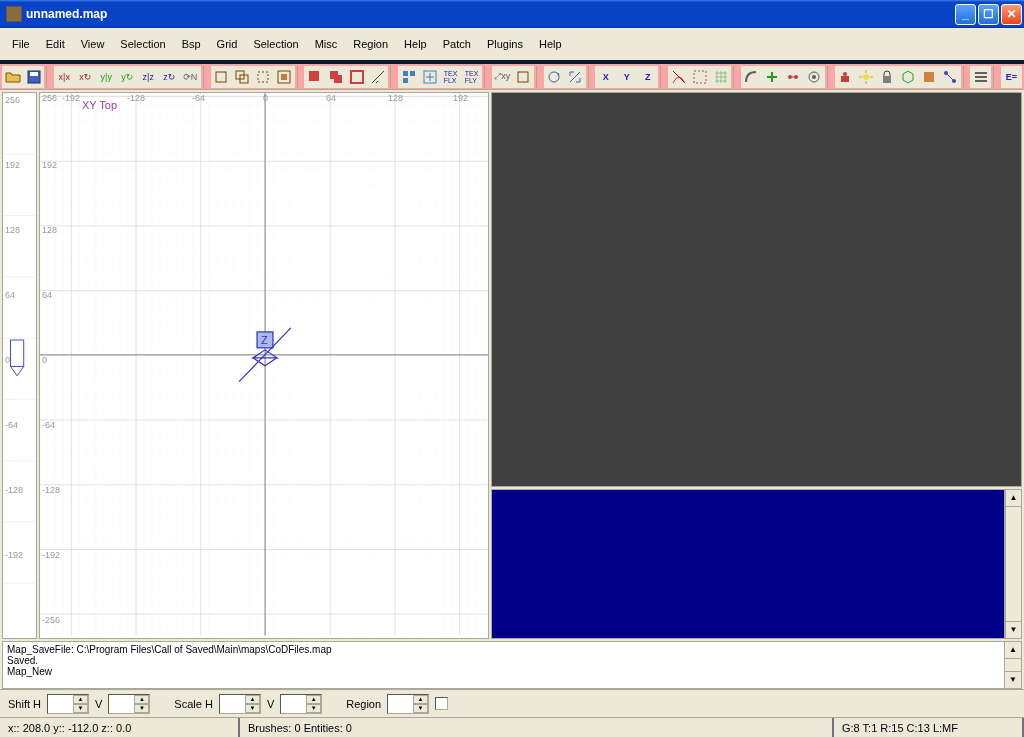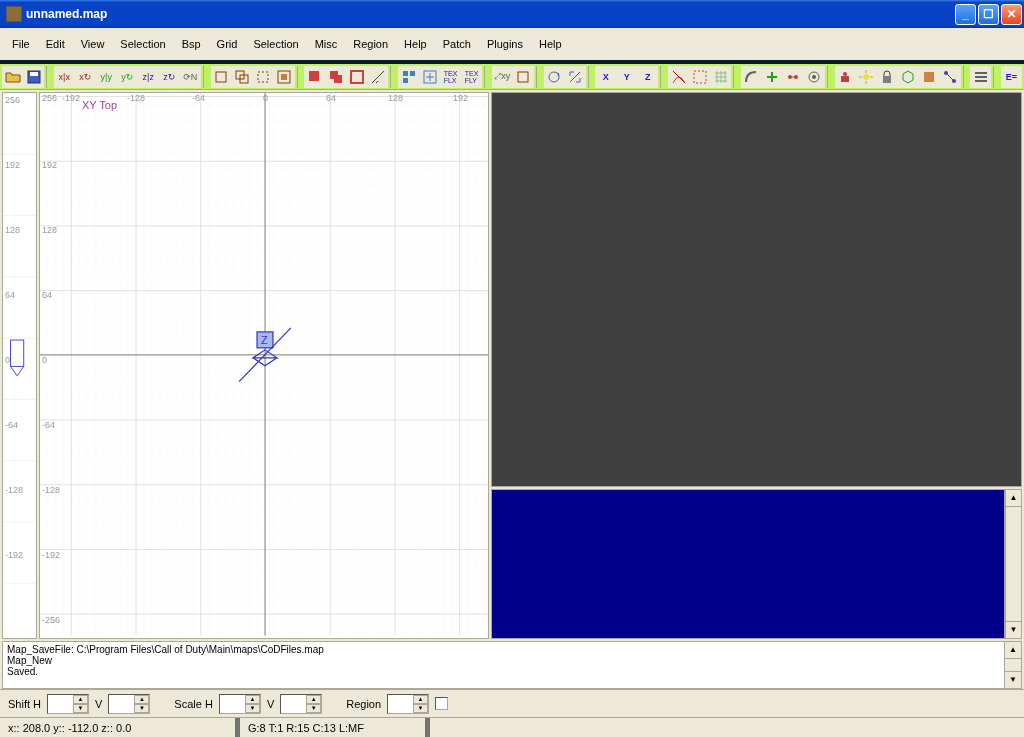--- a/index.html
+++ b/index.html
@@ -49,21 +49,21 @@
   height: 36px;
   background: #ece9d8;
   display: flex;
   align-items: center;
   padding: 0 4px;
   border-bottom: 4px solid #0f172a;
 }
 .menu-item { padding: 2px 8px; cursor: pointer; }
 .toolbar {
   height: 26px;
-  background: #bef264;
+  background: #fca5a5;
   display: flex;
   align-items: center;
   padding: 1px 2px;
   border-bottom: 1px solid #aca899;
   gap: 0;
 }
 .tbtn {
   width: 22px; height: 22px;
   border: 1px solid transparent;
   display: flex;
@@ -151,21 +151,21 @@
 .spin-btn { flex: 1; background: #ece9d8; border: 1px solid #aca899; font-size: 6px; text-align: center; line-height: 7px; }
 .checkbox { width: 13px; height: 13px; border: 1px inset #aca899; background: white; }
 .statusbar {
   height: 20px;
   background: #ece9d8;
   border-top: 1px solid #aca899;
   display: flex;
   align-items: center;
   font-size: 11px;
 }
-.status-panel { padding: 0 8px; border-right: 5px solid #737373; height: 100%; display: flex; align-items: center; }
+.status-panel { padding: 0 8px; border-right: 2px solid #737373; height: 100%; display: flex; align-items: center; }
 .status-panel.coords { width: 240px; }
 .status-panel.brushes { flex: 1; }
 .status-panel.info { width: 190px; }
 .grid-canvas { position: absolute; inset: 0; }
 .xy-top-label { position: absolute; top: 6px; left: 42px; font-size: 11px; color: #a040a0; }
 .axis-tick { position: absolute; font-size: 9px; color: #999; }
 </style>
 </head>
 <body>
 
@@ -498,23 +498,23 @@
       <div class="tex-view"></div>
       <div style="position:absolute;right:-17px;top:0;width:17px;height:100%;background:#ece9d8;border:1px solid #aca899">
         <div style="height:17px;border-bottom:1px solid #aca899;text-align:center;font-size:8px;line-height:15px">▲</div>
         <div style="position:absolute;bottom:0;width:100%;height:17px;border-top:1px solid #aca899;text-align:center;font-size:8px;line-height:15px">▼</div>
       </div>
     </div>
   </div>
 </div>
 
 <div class="console">
-  <div>Map_SaveFile: C:\Program Files\Call of Duty\Main\maps\CoDFiles.map</div>
+  <div>Map_SaveFile: C:\Program Files\Call of Saved\Main\maps\CoDFiles.map</div>
+  <div>Saved.</div>
   <div>Map_New</div>
-  <div>Saved.</div>
   <div class="console-scroll">
     <div style="height:17px;border-bottom:1px solid #aca899;text-align:center;font-size:8px;line-height:15px">▲</div>
     <div style="position:absolute;bottom:0;width:100%;height:17px;border-top:1px solid #aca899;text-align:center;font-size:8px;line-height:15px">▼</div>
   </div>
 </div>
 
 <div class="bottom-controls">
   <span>Shift H</span>
   <div class="spin">
       <input class="spin-input" style="">
@@ -555,14 +555,15 @@
       <div class="spin-btns">
         <div class="spin-btn">▲</div>
         <div class="spin-btn">▼</div>
       </div>
     </div>
   <div class="checkbox"></div>
 </div>
 
 <div class="statusbar">
   <div class="status-panel coords">x:: 208.0  y:: -112.0  z:: 0.0</div>
+  <div class="status-panel brushes">Brushes: 0 Entities: 0</div>
   <div class="status-panel info">G:8 T:1 R:15 C:13 L:MF</div>
 </div>
 
 </body></html>

